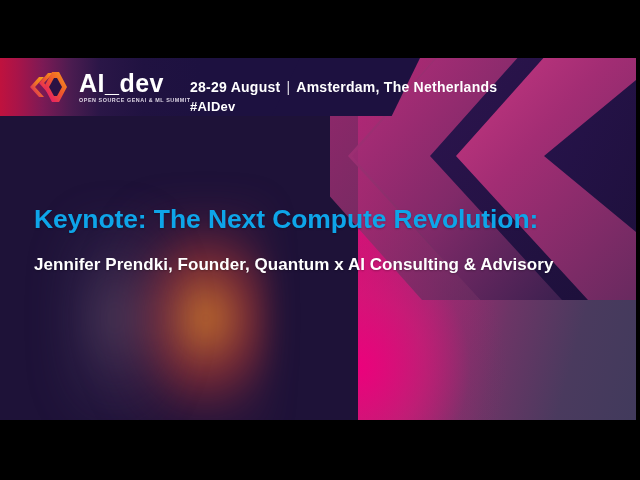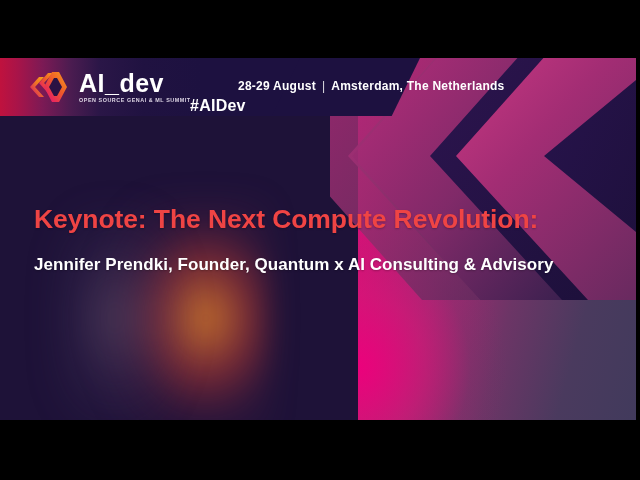--- a/index.html
+++ b/index.html
@@ -192,52 +192,51 @@
 
   
   #datebox {
     position: absolute;
     left: 190px;
     top: 21px;
     z-index: 30;
     color: #ffffff;
   }
   #date-line {
-    font-size: 12px;
+    font-size: 14px;
     font-weight: 700;
     letter-spacing: 0.25px;
     white-space: nowrap;
-    margin-left: 48px;
   }
   #date-line .sep {
     display: inline-block;
     padding: 0 6px;
     font-weight: 400;
     opacity: 0.85;
   }
   #hashtag {
     margin-top: 4px;
-    font-size: 16px;
+    font-size: 13px;
     font-weight: 700;
     letter-spacing: 0.25px;
   }
 
   
   #talk {
     position: absolute;
     left: 34px;
     top: 145px;
     width: 560px;
     z-index: 40;
   }
   #talk-title {
     font-size: 26.5px;
     line-height: 1.28;
     font-weight: 700;
-    color: #ef4444;
+    color: #0ea5e9;
     letter-spacing: -0.1px;
     margin: 0;
     text-shadow: 0 1px 2px rgba(0,0,0,0.25);
   }
   #talk-speaker {
     margin-top: 18px;
     font-size: 17px;
     font-weight: 700;
     color: #ffffff;
     letter-spacing: 0.05px;

